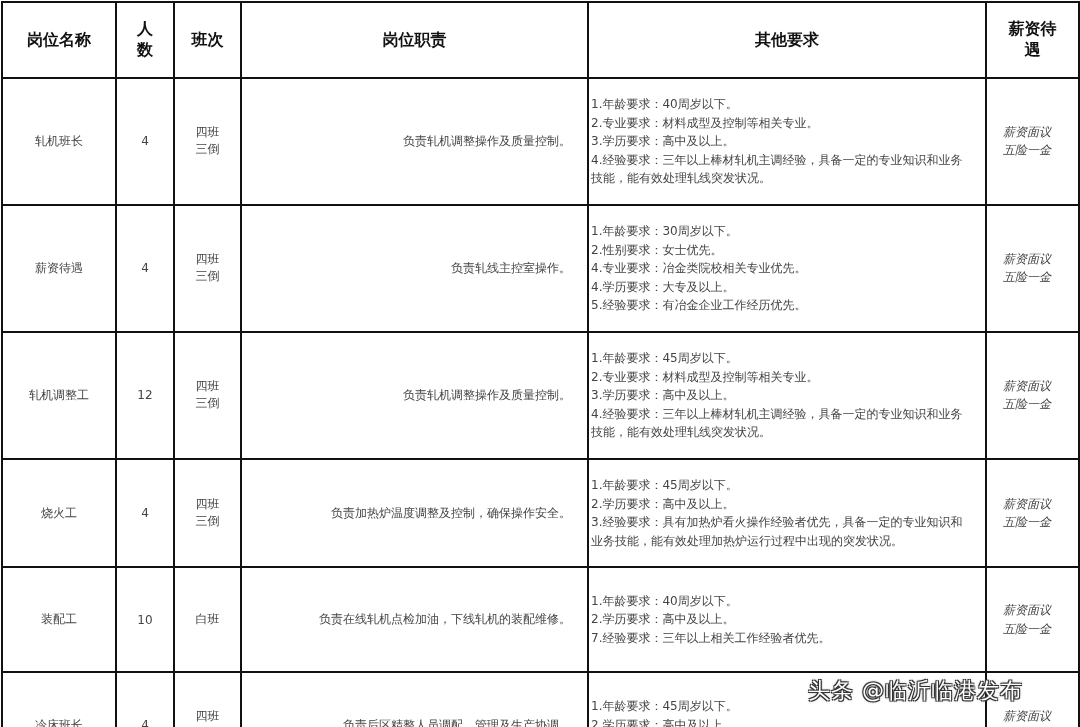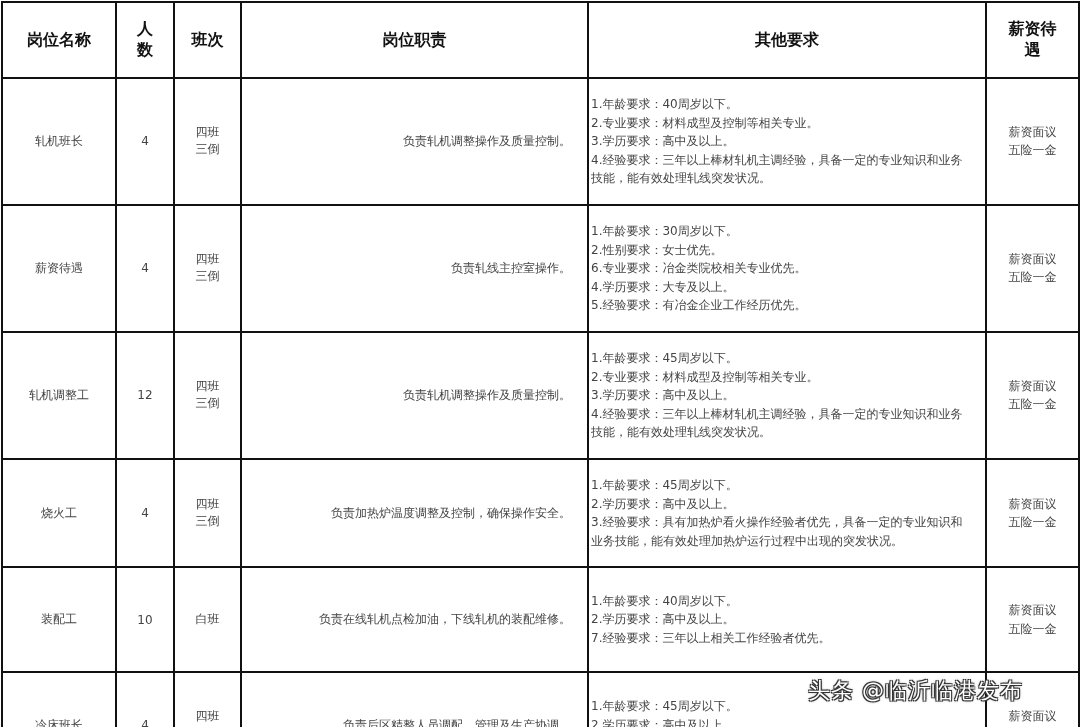--- a/index.html
+++ b/index.html
@@ -6,21 +6,21 @@
   body { width:1080px; height:727px; position:relative; overflow:hidden;
          font-family:"DejaVu Sans", "Liberation Sans", sans-serif; color:#333; }
   table { position:absolute; left:1px; top:1px; border-collapse:collapse; table-layout:fixed; width:1077px; }
   td, th { border:2px solid #111; padding:16px; }
   th { height:42px; font-size:16px; font-weight:bold; color:#111; text-align:center; }
   td { font-size:12px; color:#444;border-radius:21px; }
   .c { text-align:center; }
   .duty { text-align:right; padding-left:2px; }
   .req { text-align:left; padding-left:2px; line-height:18.6px; }
   .req div { white-space:normal; }
-  .sal { text-align:center; line-height:18.5px; }
+  .sal { line-height:18.5px;font-style:italic; }
   .wm { position:absolute; left:808px; top:676px; font-size:22px; color:#fff;
         font-family:"DejaVu Sans", sans-serif; letter-spacing:1px;
         text-shadow: -1px -1px 0 #333, 1px -1px 0 #333, -1px 1px 0 #333, 1px 1px 0 #333, 0 0 3px #333; }
 </style>
 </head>
 <body>
 
 <table>
   <colgroup>
     <col style="width:114px">
@@ -58,21 +58,21 @@
         </td>
       </tr>
       <tr style="height: 107px;">
         <td class="c">薪资待遇</td>
         <td class="c">4</td>
         <td class="c">四班三倒</td>
         <td class="duty">负责轧线主控室操作。</td>
         <td class="req">
           <div>1.年龄要求：30周岁以下。</div>
           <div>2.性别要求：女士优先。</div>
-          <div>6.专业要求：冶金类院校相关专业优先。</div>
+          <div>4.专业要求：冶金类院校相关专业优先。</div>
           <div>4.学历要求：大专及以上。</div>
           <div>5.经验要求：有冶金企业工作经历优先。</div>
         </td>
         <td class="sal">
           <div>薪资面议</div>
           <div>五险一金</div>
         </td>
       </tr>
       <tr style="height: 126px;">
         <td class="c">轧机调整工</td>

